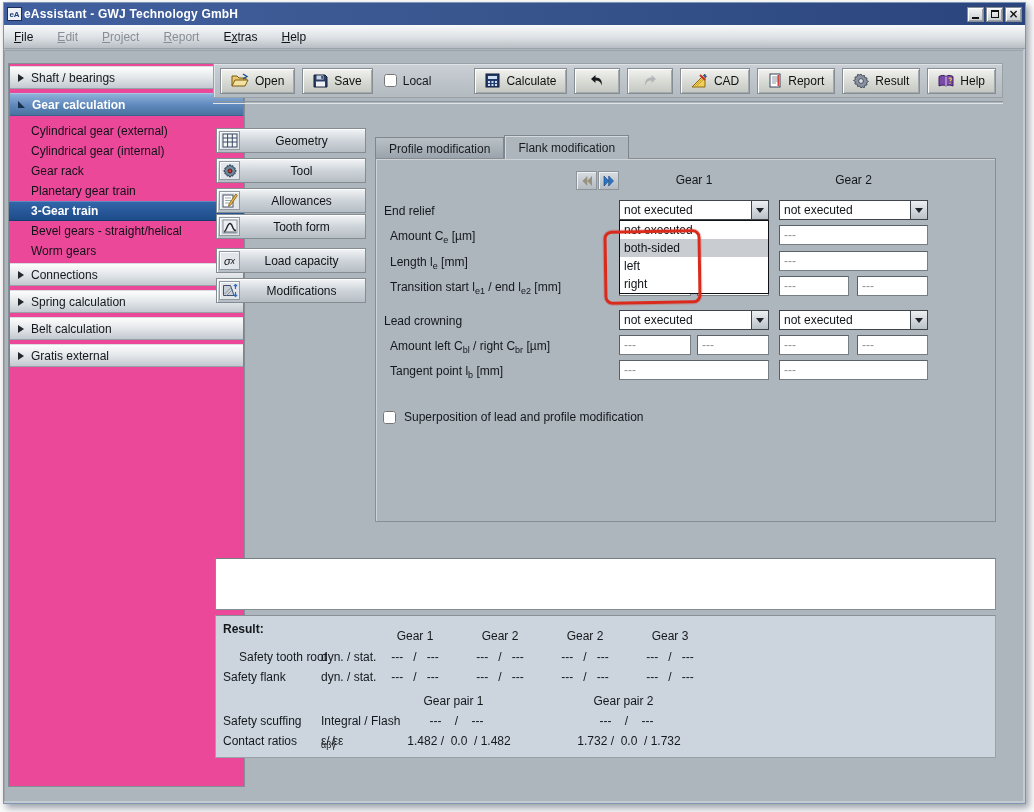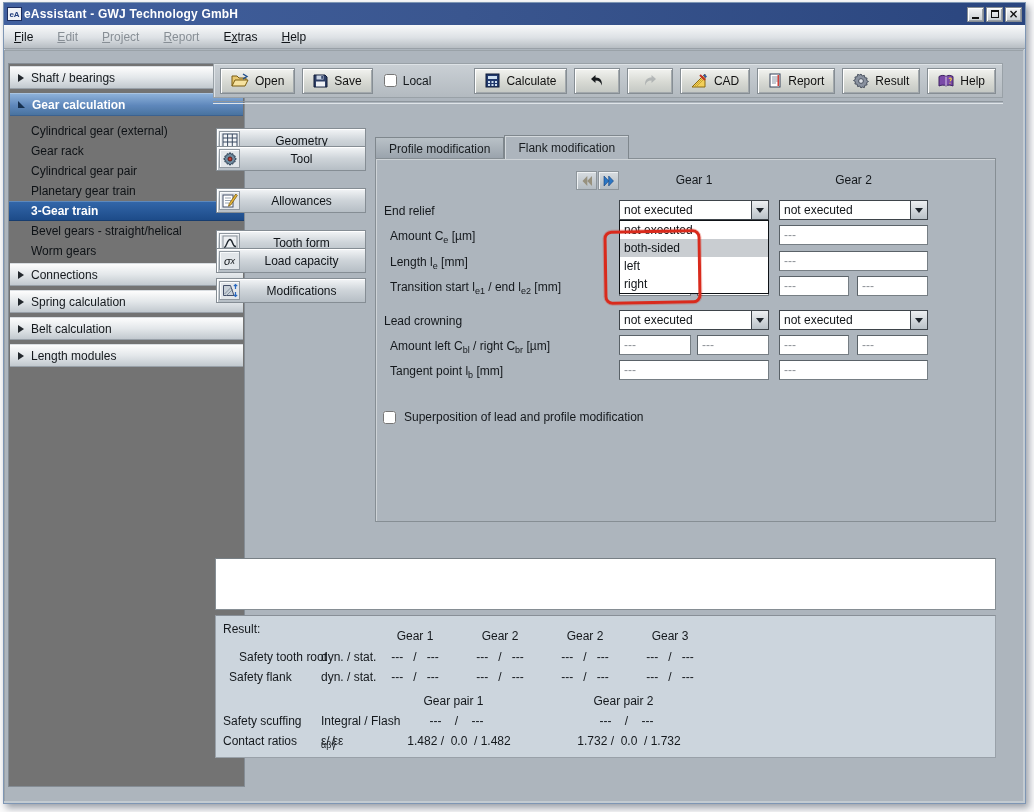--- a/index.html
+++ b/index.html
@@ -61,21 +61,21 @@
   
   .client {
     position:absolute; left:0; right:0; top:47px; bottom:0;
     background:#adb5bd;
     box-shadow:inset -2px -2px 0 #c3cbd1, inset 1px 1px 0 #9aa2a8;
   }
 
   
   .sidebar {
     position:absolute; left:4px; top:13px; width:237px; bottom:16px;
-    border:1px solid #858d95; background:#737373; padding-top:2px;
+    border:1px solid #858d95; background:#ec4899; padding-top:2px;
   }
   .side-header {
     height:23px; margin:0 1px 4px 1px;
     display:flex; align-items:center; gap:7px; padding:0 8px;
     background:linear-gradient(180deg,#fdfdfd 0%, #e3e7ea 50%, #c2c9cf 100%);
     border-top:1px solid #d9dde1; border-bottom:1px solid #98a0a8;
     color:#14181c; cursor:default;
   }
   .side-header.blue {
     background:linear-gradient(180deg,#8db1da 0%, #5e87bb 55%, #49739f 100%);
@@ -192,21 +192,21 @@
   
   .msgbox {
     position:absolute; left:211px; top:508px; width:781px; height:52px;
     background:#fff; border:1px solid #868e94; border-top-color:#777f85;
   }
   .resultpanel {
     position:absolute; left:211px; top:565px; width:781px; height:143px;
     background:#ccd5dd; border:1px solid #99a1a9; border-top-color:#888f97;
   }
   .resultpanel span { position:absolute; white-space:nowrap; }
-  .res-title { font-weight:normal; }
+  .res-title { font-weight:bold; }
   .rc { text-align:center; }
 
   svg { display:block; }
 </style>
 </head>
 <body>
 
 <div class="window">
 
   <div class="titlebar">
@@ -240,42 +240,42 @@
       <div class="side-header">
         <span class="tri-right"></span>
         <span>Shaft / bearings</span>
       </div>
       <div class="side-header blue">
         <span class="tri-exp"></span>
         <span>Gear calculation</span>
       </div>
       <div class="side-items">
         <div class="side-item">Cylindrical gear (external)</div>
+        <div class="side-item">Cylindrical gear (internal)</div>
         <div class="side-item">Gear rack</div>
-        <div class="side-item">Cylindrical gear pair</div>
         <div class="side-item">Planetary gear train</div>
         <div class="side-item selected">3-Gear train</div>
         <div class="side-item">Bevel gears - straight/helical</div>
         <div class="side-item">Worm gears</div>
       </div>
       <div class="side-header">
         <span class="tri-right"></span>
         <span>Connections</span>
       </div>
       <div class="side-header">
         <span class="tri-right"></span>
         <span>Spring calculation</span>
       </div>
       <div class="side-header">
         <span class="tri-right"></span>
         <span>Belt calculation</span>
       </div>
       <div class="side-header">
         <span class="tri-right"></span>
-        <span>Length modules</span>
+        <span>Gratis external</span>
       </div>
     </div>
 
     <div class="toolbar">
       <button class="tbtn">
         <span>
             <svg width="18" height="15" viewBox="0 0 18 15">
               <path d="M1 13 V3 h5 l2 2 h7 v2" fill="#e8c870" stroke="#7a5c10"></path>
               <path d="M1 13 L4 7 h13 l-3 6 Z" fill="#f6e2a0" stroke="#7a5c10"></path>
               <path d="M12 1 l4 2.5 -4 2.5" fill="none" stroke="#1f4e8c" stroke-width="1.4"></path>
@@ -376,40 +376,40 @@
 
     <button class="mbtn" style="top:78px">
       <span class="micon">
           <svg width="16" height="15" viewBox="0 0 16 15">
             <rect x="1" y="1" width="14" height="13" fill="#f4f6f8" stroke="#3a4a62"></rect>
             <path d="M1 5 h14 M1 9 h14 M5.6 1 v13 M10.3 1 v13" stroke="#3a4a62" stroke-width="1"></path>
           </svg>
         </span>
       <span class="mlabel">Geometry</span>
     </button>
-    <button class="mbtn" style="top:96px">
+    <button class="mbtn" style="top:108px">
       <span class="micon">
           <svg width="16" height="16" viewBox="0 0 16 16">
             <path d="M8 1.5 l1 1.7 1.9-.5.3 2 2 .3-.5 1.9 1.7 1 -1.7 1 .5 1.9-2 .3-.3 2-1.9-.5-1 1.7-1-1.7-1.9.5-.3-2-2-.3.5-1.9-1.7-1 1.7-1-.5-1.9 2-.3.3-2 1.9.5Z" fill="#6f8ba0" stroke="#32465a"></path>
             <circle cx="8" cy="8" r="2" fill="#c8403a" stroke="#5a1c18"></circle>
           </svg>
         </span>
       <span class="mlabel">Tool</span>
     </button>
     <button class="mbtn" style="top:138px">
       <span class="micon">
           <svg width="16" height="15" viewBox="0 0 16 15">
             <rect x="1" y="2" width="10" height="12" fill="#fff" stroke="#44506a"></rect>
             <path d="M3 5 h6 M3 7.5 h6 M3 10 h4" stroke="#9aa6b4"></path>
             <path d="M13.8 1 l1.5 1.5 -6.5 9.5 -2.3 1.2 .8-2.7 Z" fill="#e8b838" stroke="#7a5a10" stroke-width=".8"></path>
           </svg>
         </span>
       <span class="mlabel">Allowances</span>
     </button>
-    <button class="mbtn" style="top:180px">
+    <button class="mbtn" style="top:164px">
       <span class="micon">
           <svg width="16" height="15" viewBox="0 0 16 15">
             <rect x="1" y="1" width="14" height="13" fill="#eceff2" stroke="#8a929a"></rect>
             <path d="M2 13 C5 12 5 4.5 8 4.5 C11 4.5 10 12 14 11.5" fill="none" stroke="#20282f" stroke-width="1.4"></path>
             <path d="M2 13 h12" stroke="#5a6670"></path>
           </svg>
         </span>
       <span class="mlabel">Tooth form</span>
     </button>
     <button class="mbtn" style="top:198px">
@@ -530,21 +530,21 @@
       <span class="rc" style="left:326px;top:13px;width:86px">Gear 2</span>
       <span class="rc" style="left:411px;top:13px;width:86px">Gear 3</span>
 
       <span style="left:23px;top:34px">Safety tooth root</span>
       <span style="left:105px;top:34px">dyn. / stat.</span>
       <span class="rc" style="left:156px;top:34px;width:86px">---&nbsp;&nbsp;&nbsp;/&nbsp;&nbsp;&nbsp;---</span>
       <span class="rc" style="left:241px;top:34px;width:86px">---&nbsp;&nbsp;&nbsp;/&nbsp;&nbsp;&nbsp;---</span>
       <span class="rc" style="left:326px;top:34px;width:86px">---&nbsp;&nbsp;&nbsp;/&nbsp;&nbsp;&nbsp;---</span>
       <span class="rc" style="left:411px;top:34px;width:86px">---&nbsp;&nbsp;&nbsp;/&nbsp;&nbsp;&nbsp;---</span>
 
-      <span style="left:13px;top:54px">Safety flank</span>
+      <span style="left:7px;top:54px">Safety flank</span>
       <span style="left:105px;top:54px">dyn. / stat.</span>
       <span class="rc" style="left:156px;top:54px;width:86px">---&nbsp;&nbsp;&nbsp;/&nbsp;&nbsp;&nbsp;---</span>
       <span class="rc" style="left:241px;top:54px;width:86px">---&nbsp;&nbsp;&nbsp;/&nbsp;&nbsp;&nbsp;---</span>
       <span class="rc" style="left:326px;top:54px;width:86px">---&nbsp;&nbsp;&nbsp;/&nbsp;&nbsp;&nbsp;---</span>
       <span class="rc" style="left:411px;top:54px;width:86px">---&nbsp;&nbsp;&nbsp;/&nbsp;&nbsp;&nbsp;---</span>
 
       <span class="rc" style="left:180px;top:78px;width:115px">Gear pair 1</span>
       <span class="rc" style="left:350px;top:78px;width:115px">Gear pair 2</span>
 
       <span style="left:7px;top:98px">Safety scuffing</span>

